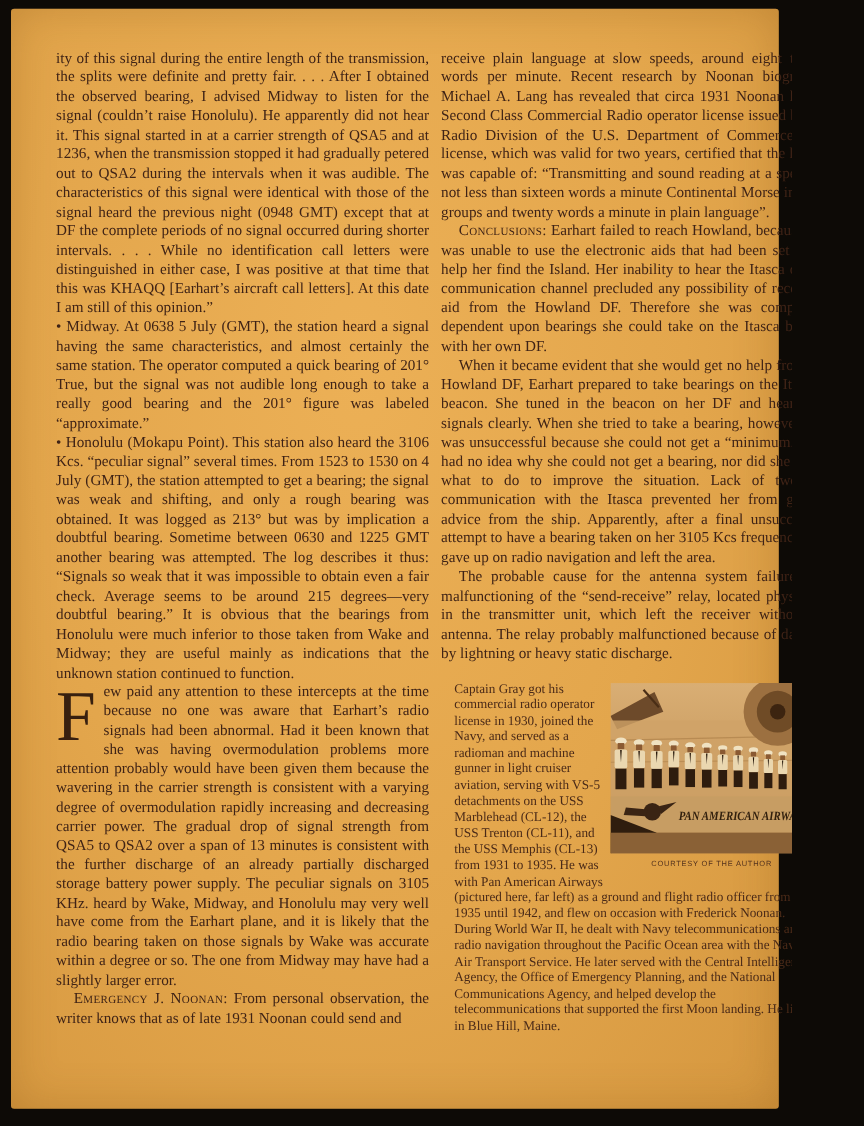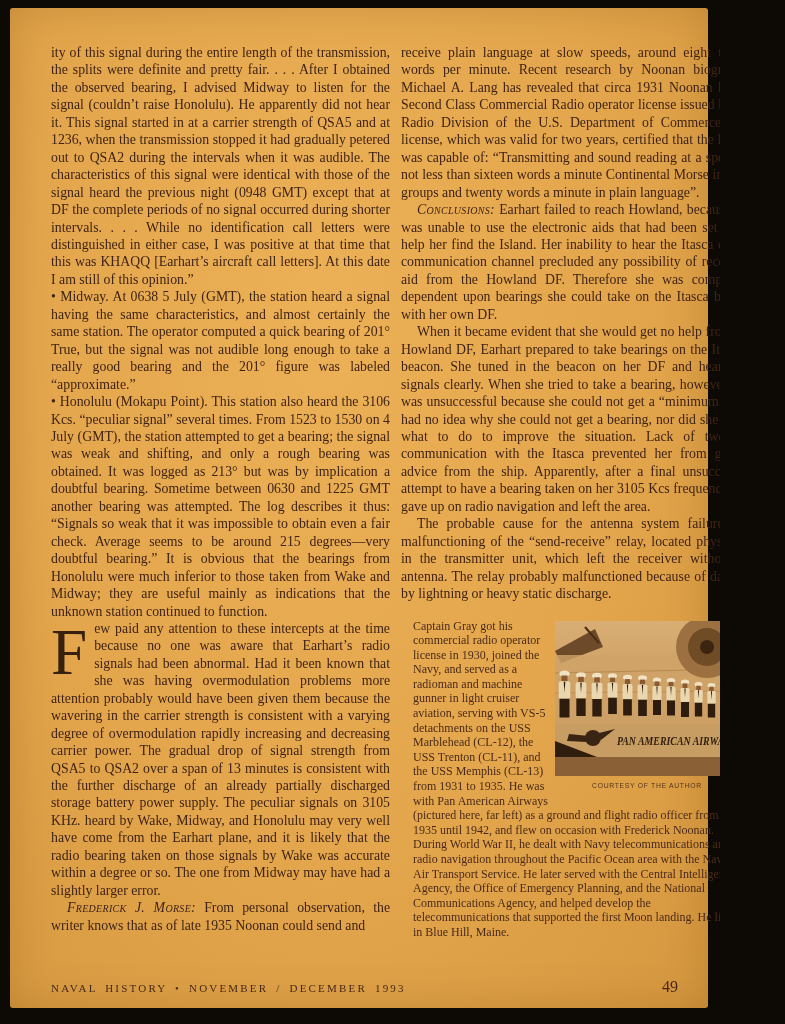--- a/index.html
+++ b/index.html
@@ -9,21 +9,21 @@
         background:radial-gradient(ellipse at 45% 32%, #ecb056 0%, #e3a64c 55%, #d5973f 100%);
         box-shadow:inset 0 0 40px rgba(120,70,10,.25);}
   .col{position:absolute;top:36px;color:#3f2316;font-size:13.8px;line-height:17.45px;
        text-align:justify;}
   .col-left{left:41px;width:339px;}
   .col-right{left:391px;width:352px;}
   p.body{margin:0;padding:0;}
   p.indent{text-indent:16px;}
   .dropcap-para{margin-top:18px;}
   .dropcap{float:left;font-size:65px;line-height:52px;padding:6px 7px 0 0;color:#38200f;}
-  .lead-sc{font-style:italic;font-variant:small-caps;letter-spacing:.3px;}
+  .lead-sc{font-variant:small-caps;letter-spacing:.3px;}
   .last-para{position:relative;padding-right:24px;}
   .anchor{position:absolute;right:6px;bottom:-1px;font-family:"DejaVu Sans",sans-serif;
           font-size:14px;color:#422717;}
   .caption-block{margin-top:16px;color:#4a2a18;font-size:12px;line-height:14.6px;text-align:left;}
   .photo-wrap{float:right;width:184px;margin:2px 14px 4px 6px;}
   .photo-wrap svg{display:block;width:184px;height:155px;}
   .credit{margin-top:3px;text-align:center;font-size:6.8px;letter-spacing:.7px;color:#53321d;
           font-family:"Liberation Sans","DejaVu Sans",sans-serif;}
   .caption{margin:12px;}
   .footer{position:absolute;left:41px;right:30px;bottom:12px;display:flex;
@@ -38,21 +38,21 @@
   <div class="page">
 
     <div class="col col-left">
       <p class="body">ity of this signal during the entire length of the transmission, the splits were definite and pretty fair. . . . After I obtained the observed bearing, I advised Midway to listen for the signal (couldn’t raise Honolulu). He apparently did not hear it. This signal started in at a carrier strength of QSA5 and at 1236, when the transmission stopped it had gradually petered out to QSA2 during the intervals when it was audible. The characteristics of this signal were identical with those of the signal heard the previous night (0948 GMT) except that at DF the complete periods of no signal occurred during shorter intervals. . . . While no identification call letters were distinguished in either case, I was positive at that time that this was KHAQQ [Earhart’s aircraft call letters]. At this date I am still of this opinion.”</p>
       <p class="body">• Midway. At 0638 5 July (GMT), the station heard a signal having the same characteristics, and almost certainly the same station. The operator computed a quick bearing of 201° True, but the signal was not audible long enough to take a really good bearing and the 201° figure was labeled “approximate.”</p>
       <p class="body">• Honolulu (Mokapu Point). This station also heard the 3106 Kcs. “peculiar signal” several times. From 1523 to 1530 on 4 July (GMT), the station attempted to get a bearing; the signal was weak and shifting, and only a rough bearing was obtained. It was logged as 213° but was by implication a doubtful bearing. Sometime between 0630 and 1225 GMT another bearing was attempted. The log describes it thus: “Signals so weak that it was impossible to obtain even a fair check. Average seems to be around 215 degrees—very doubtful bearing.” It is obvious that the bearings from Honolulu were much inferior to those taken from Wake and Midway; they are useful mainly as indications that the unknown station continued to function.</p>
       <p class="body dropcap-para">
         <span class="dropcap">F</span><span>ew paid any attention to these intercepts at the time because no one was aware that Earhart’s radio signals had been abnormal. Had it been known that she was having overmodulation problems more attention probably would have been given them because the wavering in the carrier strength is consistent with a varying degree of overmodulation rapidly increasing and decreasing carrier power. The gradual drop of signal strength from QSA5 to QSA2 over a span of 13 minutes is consistent with the further discharge of an already partially discharged storage battery power supply. The peculiar signals on 3105 KHz. heard by Wake, Midway, and Honolulu may very well have come from the Earhart plane, and it is likely that the radio bearing taken on those signals by Wake was accurate within a degree or so. The one from Midway may have had a slightly larger error.</span>
       </p>
       <p class="body indent">
-        <span class="lead-sc">Frederick J. Morse:</span><span> From personal observation, the writer knows that as of late 1935 Noonan could send and</span>
+        <span class="lead-sc">Emergency J. Noonan:</span><span> From personal observation, the writer knows that as of late 1931 Noonan could send and</span>
       </p>
     </div>
 
     <div class="col col-right">
       <p class="body">receive plain language at slow speeds, around eight to ten words per minute. Recent research by Noonan biographer Michael A. Lang has revealed that circa 1931 Noonan held a Second Class Commercial Radio operator license issued by the Radio Division of the U.S. Department of Commerce. The license, which was valid for two years, certified that the holder was capable of: “Transmitting and sound reading at a speed of not less than sixteen words a minute Continental Morse in code groups and twenty words a minute in plain language”.</p>
       <p class="body indent">
         <span class="lead-sc">Conclusions:</span><span> Earhart failed to reach Howland, because she was unable to use the electronic aids that had been set up to help her find the Island. Her inability to hear the Itasca on the communication channel precluded any possibility of receiving aid from the Howland DF. Therefore she was completely dependent upon bearings she could take on the Itasca beacon with her own DF.</span>
       </p>
       <p class="body indent">When it became evident that she would get no help from the Howland DF, Earhart prepared to take bearings on the Itasca’s beacon. She tuned in the beacon on her DF and heard the signals clearly. When she tried to take a bearing, however, she was unsuccessful because she could not get a “minimum.” She had no idea why she could not get a bearing, nor did she know what to do to improve the situation. Lack of two-way communication with the Itasca prevented her from getting advice from the ship. Apparently, after a final unsuccessful attempt to have a bearing taken on her 3105 Kcs frequency, she gave up on radio navigation and left the area.</p>
       <p class="body indent last-para">
@@ -112,19 +112,15 @@
             <text x="62" y="124" font-family="Liberation Serif, DejaVu Serif, serif" font-style="italic" font-weight="bold" font-size="11.5" fill="#32200e" textLength="118" lengthAdjust="spacingAndGlyphs">PAN AMERICAN AIRWAYS</text>
             <polygon points="0,120 42,136 0,155" fill="#2f1d0e"></polygon>
             <rect x="0" y="136" width="184" height="19" fill="#8a6136"></rect>
           </svg>
           <div class="credit">COURTESY OF THE AUTHOR</div>
         </div>
         <p class="caption">Captain Gray got his commercial radio operator license in 1930, joined the Navy, and served as a radioman and machine gunner in light cruiser aviation, serving with VS-5 detachments on the USS Marblehead (CL-12), the USS Trenton (CL-11), and the USS Memphis (CL-13) from 1931 to 1935. He was with Pan American Airways (pictured here, far left) as a ground and flight radio officer from 1935 until 1942, and flew on occasion with Frederick Noonan. During World War II, he dealt with Navy telecommunications and radio navigation throughout the Pacific Ocean area with the Naval Air Transport Service. He later served with the Central Intelligence Agency, the Office of Emergency Planning, and the National Communications Agency, and helped develop the telecommunications that supported the first Moon landing. He lives in Blue Hill, Maine.</p>
       </div>
     </div>
 
-    <div class="footer">
-      <span class="journal">NAVAL HISTORY • NOVEMBER / DECEMBER 1993</span>
-      <span class="pageno">49</span>
-    </div>
 
   </div>
 </div>
 
 </body></html>

